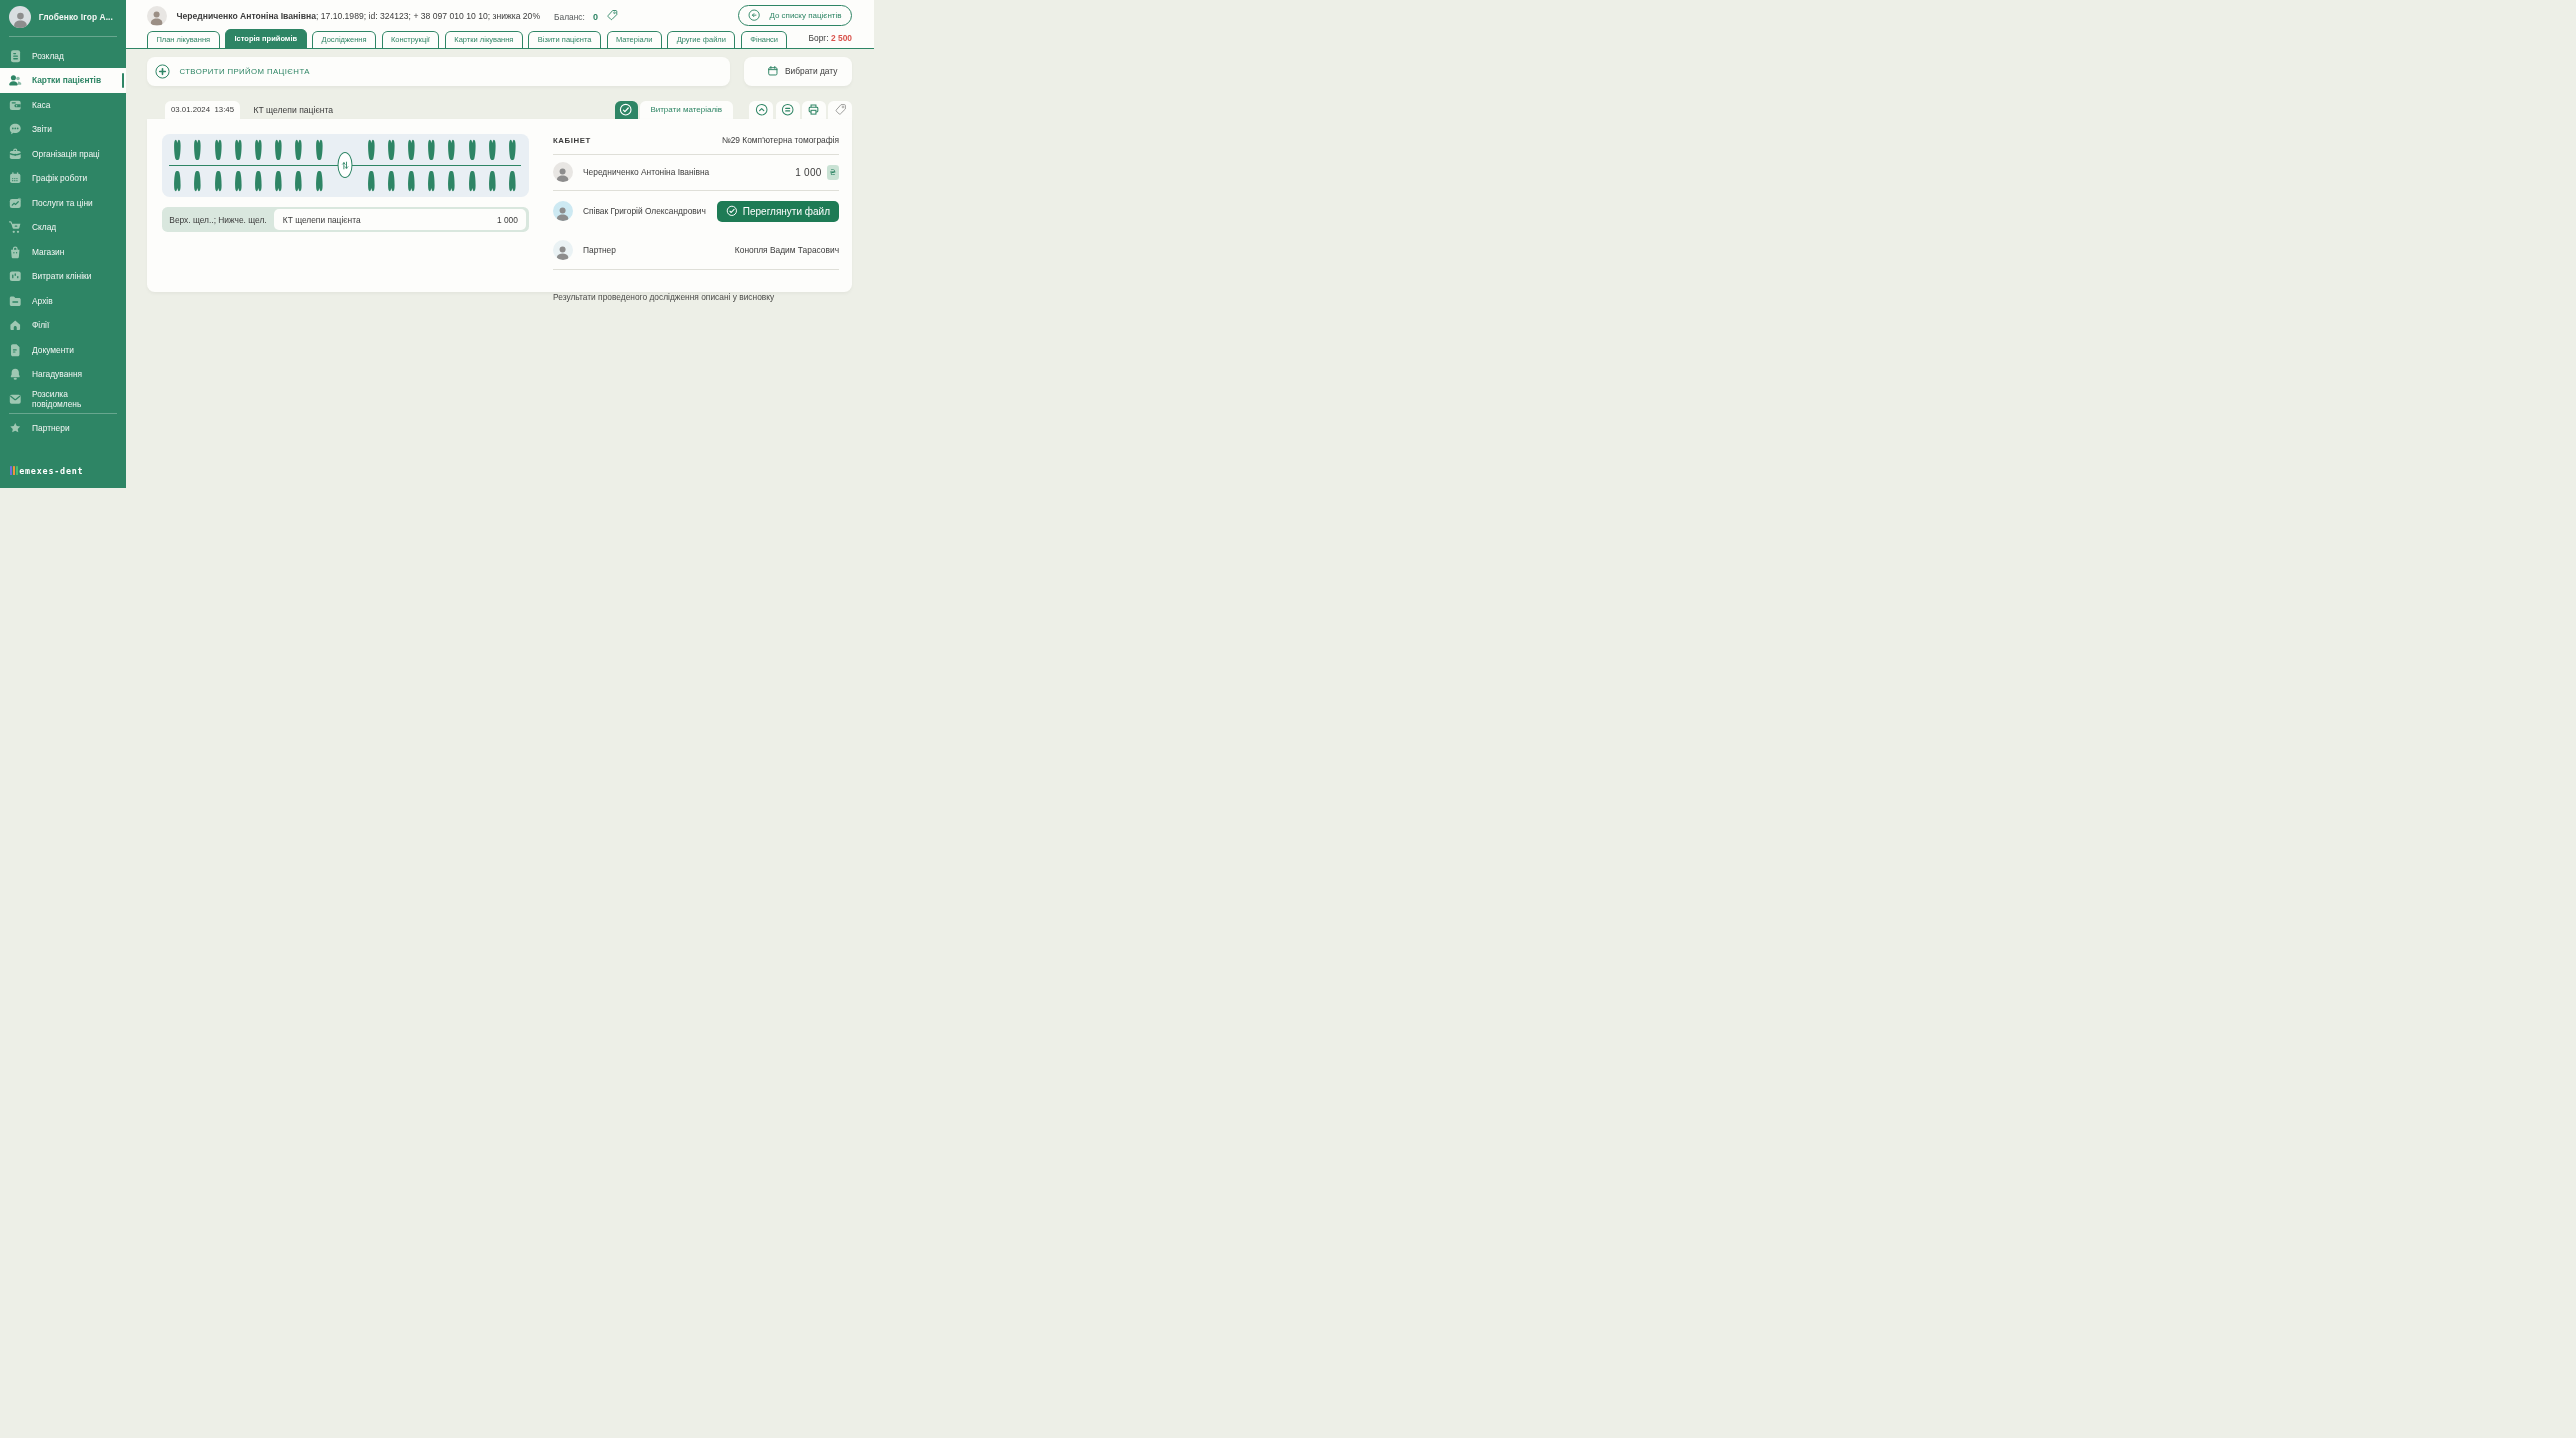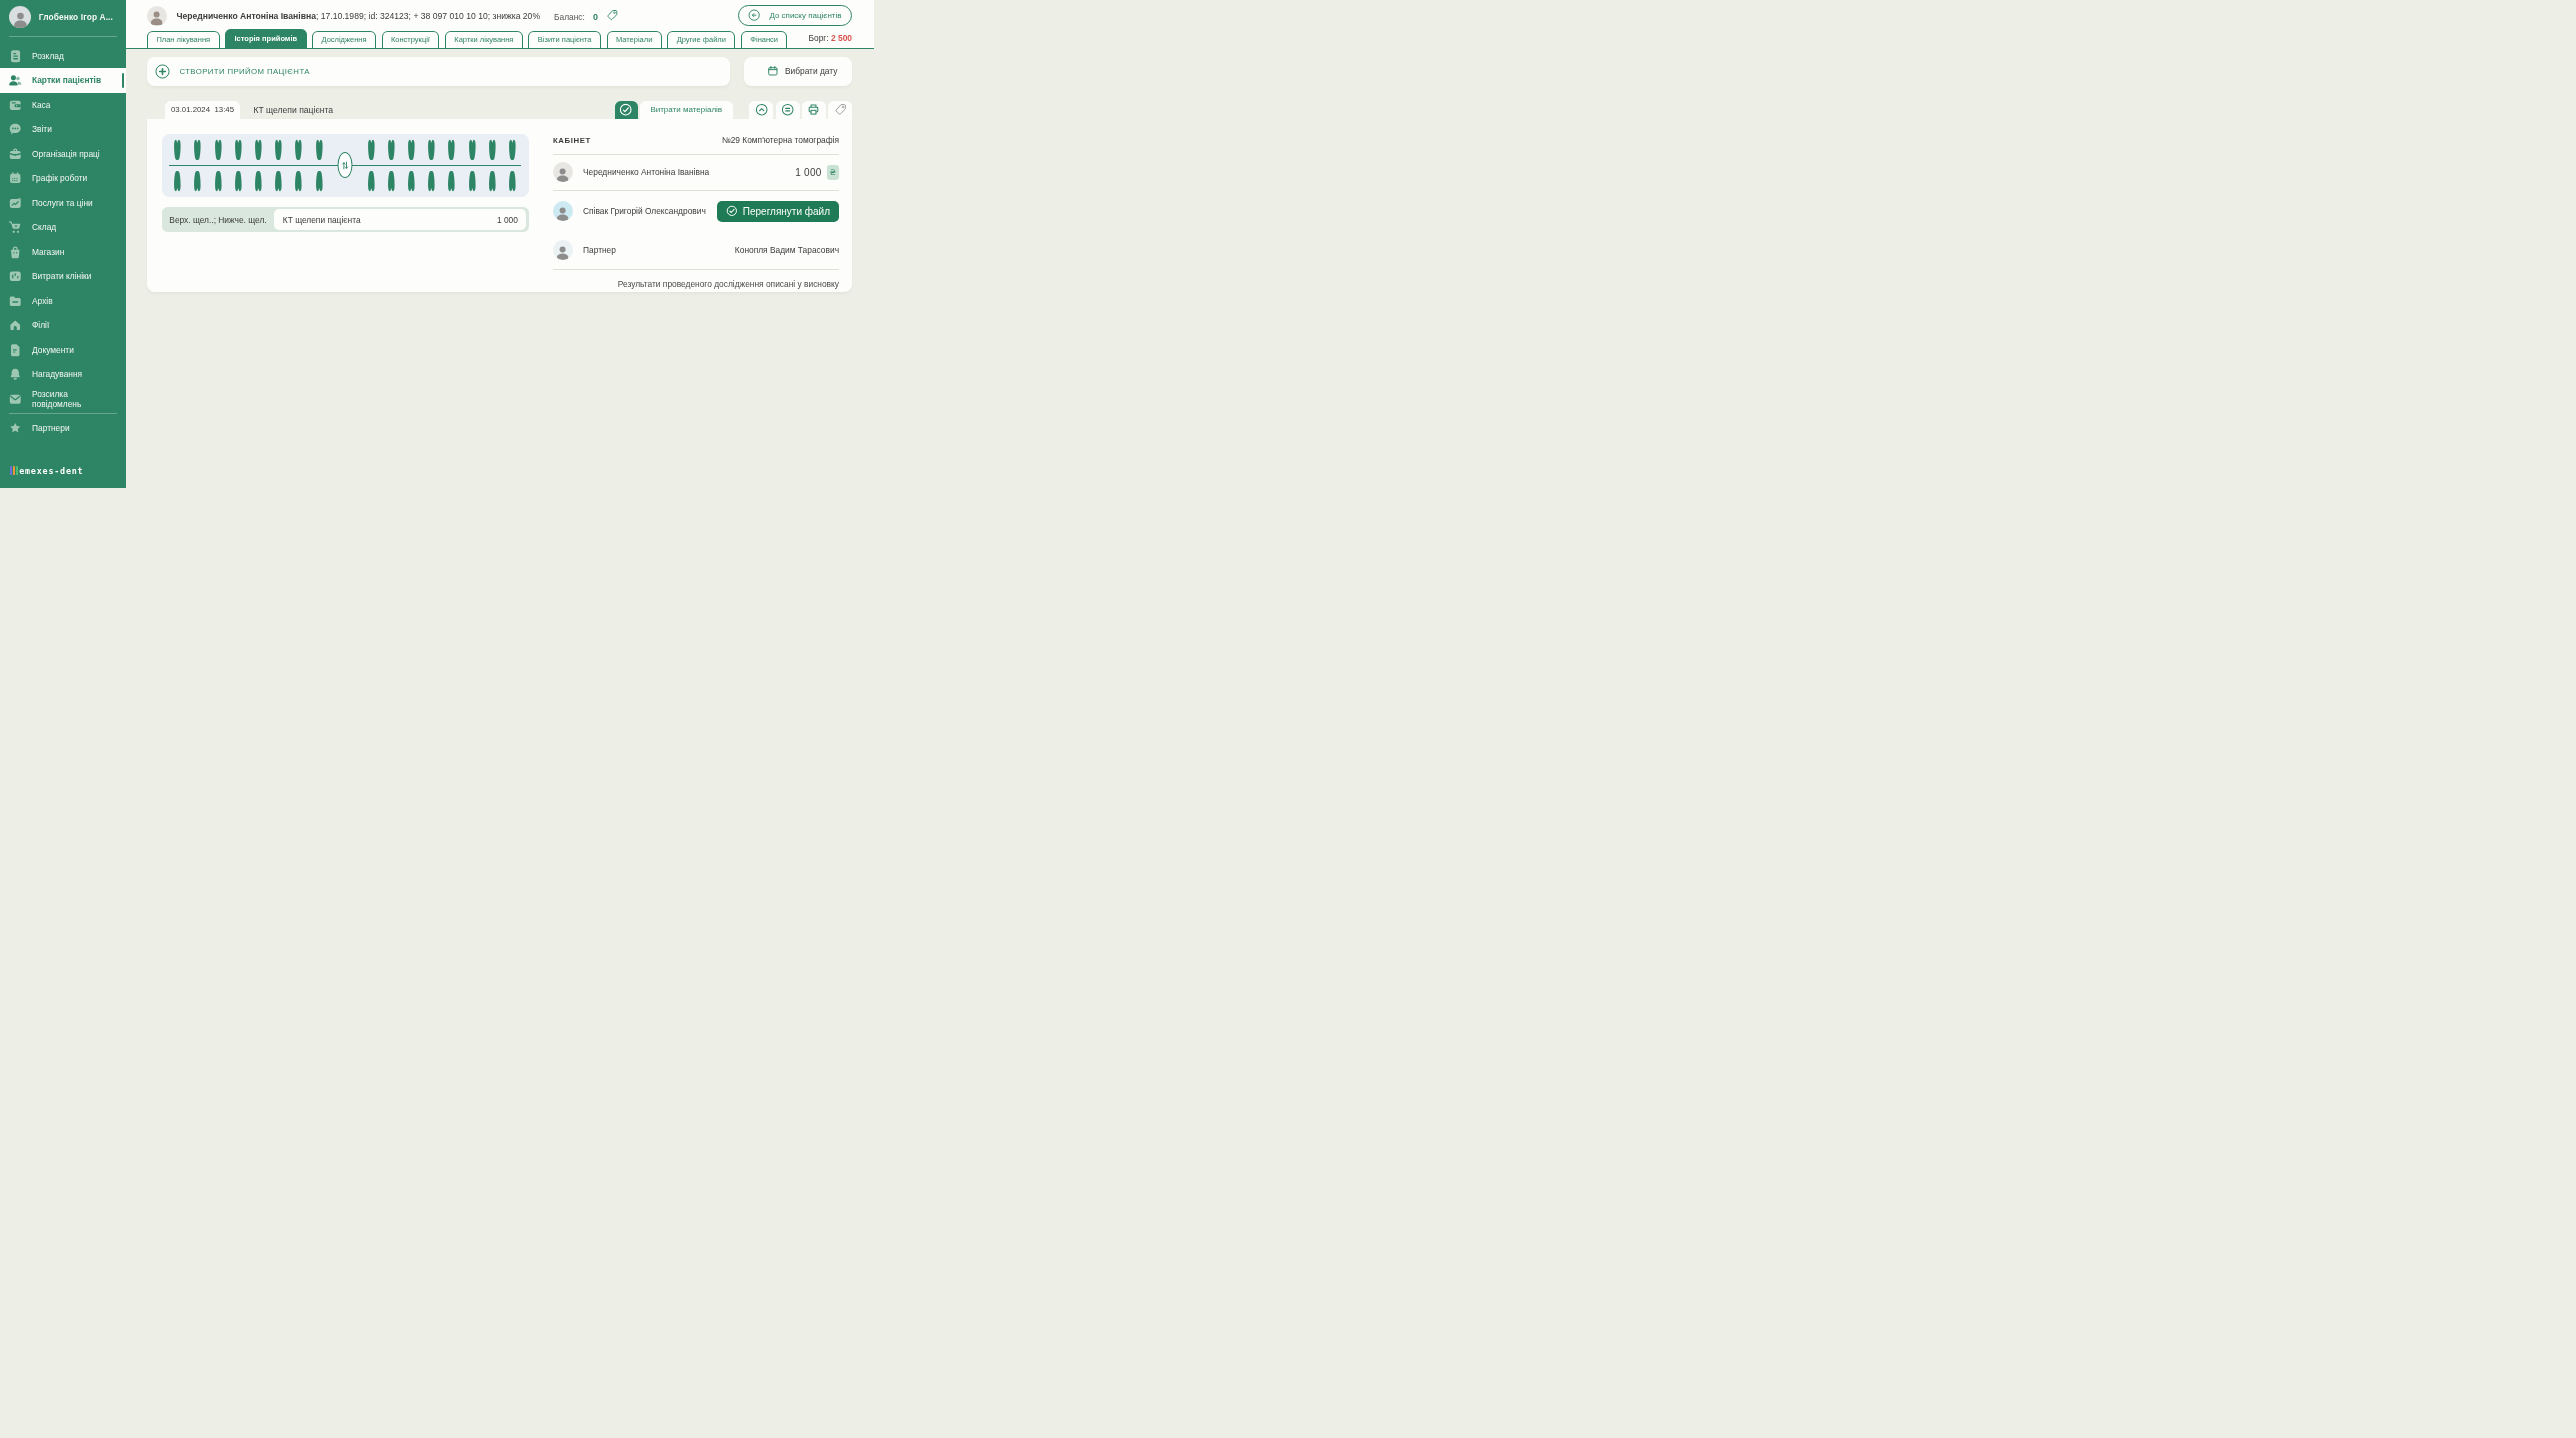--- a/index.html
+++ b/index.html
@@ -95,21 +95,21 @@
   .cab-value{font-size:8.4px; color:var(--ink);}
   .rdiv{height:0.8px; background:var(--divider);}
   .rdiv.d1{margin-top:9.5px;}
   .staff-row{display:flex; align-items:center; gap:10px;}
   .staff-row .sname{font-size:8.4px; color:var(--ink);}
   .staff-row .right{margin-left:auto; display:flex; align-items:center; gap:5px;}
   .price{font-size:10px; color:var(--ink); letter-spacing:0.3px;}
   .uah{width:12.3px; height:15px; background:var(--badge); color:var(--green); border-radius:3.3px; display:flex; align-items:center; justify-content:center; font-size:7.8px; font-family:"DejaVu Sans",sans-serif; cursor:pointer;}
   .file-btn{height:21px; background:var(--green-dark); border:none; border-radius:5px; color:#fff; font-size:10px; display:flex; align-items:center; gap:5px; padding:0 9px; cursor:pointer; font-family:inherit;}
   .pvalue{font-size:8.4px; color:var(--ink);}
-  .note{margin-top:9px; font-size:8.4px; color:#4A4A48;text-align:right;}
+  .note{margin-top:22px; font-size:8.4px; color:#4A4A48;}
 </style>
 </head>
 <body>
 
 <div class="app">
 
   <aside class="sidebar">
     <div class="side-user">
       <span class="avatar" style="width:22px;height:22px;background:#D9DEE1">
         <svg viewBox="0 0 24 24">

